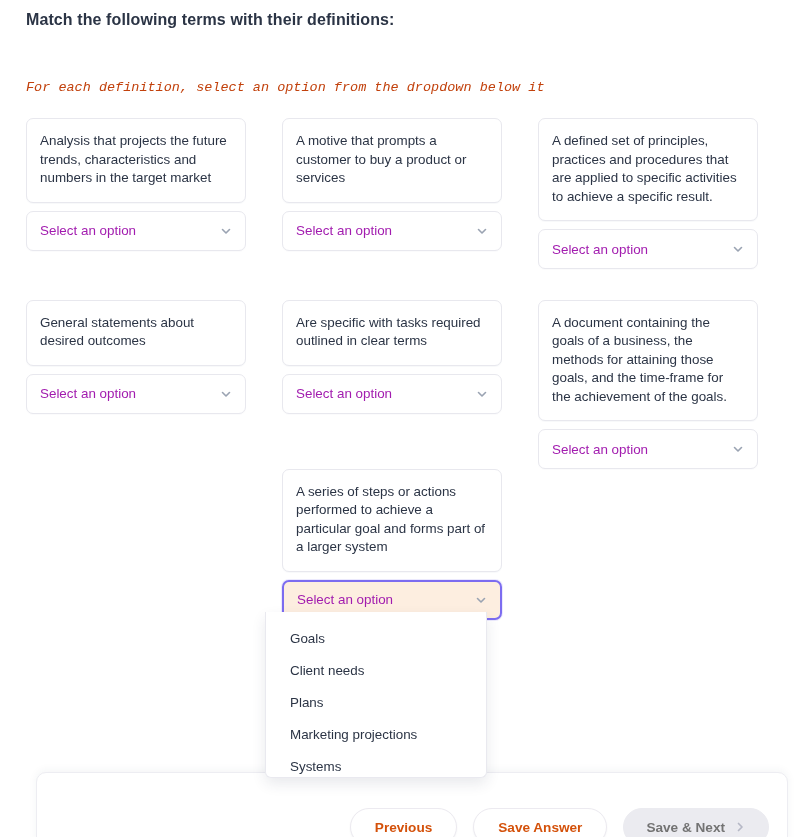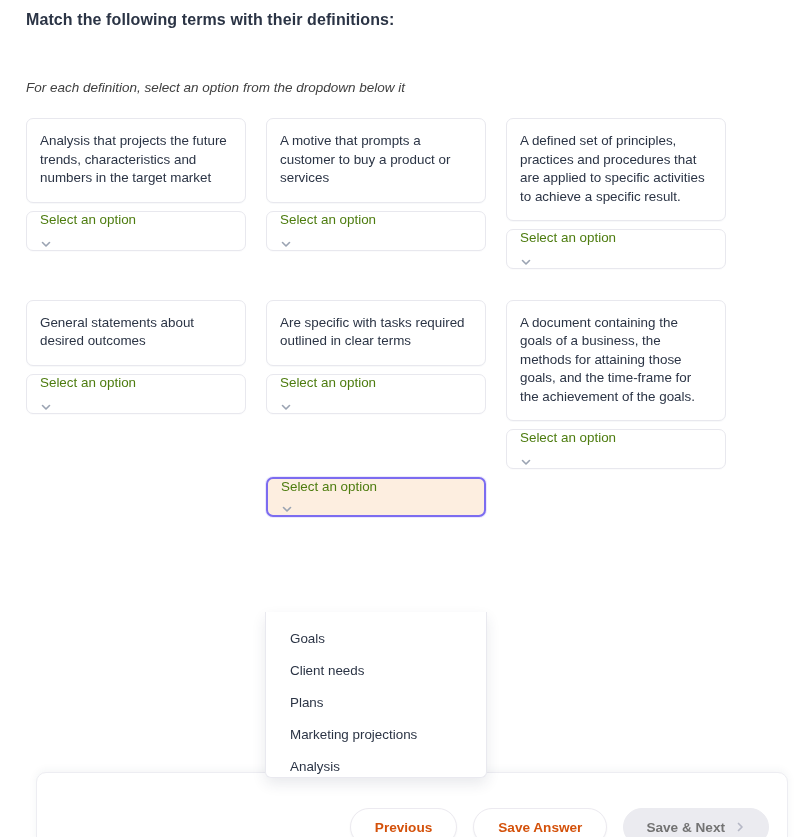--- a/index.html
+++ b/index.html
@@ -29,32 +29,33 @@
     color: #2b3445;
     letter-spacing: 0.1px;
   }
 
   .page-subtitle {
     position: absolute;
     left: 26px;
     top: 80px;
     font-size: 13.5px;
     font-style: italic;
-    color: #404040;
+    color: #c2410c;
+    font-family: Liberation Mono, monospace;
   }
 
   
   .grid {
     position: absolute;
     left: 26px;
     top: 118px;
     width: 754px;
     display: grid;
     grid-template-columns: 220px 220px 220px;
-    column-gap: 20px;
+    column-gap: 36px;
     align-items: start;
   }
 
   .cell {
     display: flex;
     flex-direction: column;
     align-items: stretch;
   }
 
   .def-card {
@@ -68,27 +69,27 @@
     box-shadow: 0 1px 1px rgba(40,50,80,0.03);
   }
 
   .select-box {
     margin-top: 8px;
     height: 40px;
     border: 1px solid #e8e8ee;
     border-radius: 7px;
     background: #ffffff;
     display: flex;
+    align-items: center;
     justify-content: space-between;
     padding: 0 13px 0 13px;
     font-size: 13.4px;
-    color: #4d7c0f;
+    color: #a21caf;
     cursor: pointer;
     box-shadow: 0 1px 1px rgba(40,50,80,0.02);
-    flex-direction: column;
   }
 
   .select-box.focused {
     border: 2px solid #7c6cf0;
     background: #fdeee0;
     box-shadow: 0 0 0 1px rgba(124,108,240,0.15);
   }
 
   .chev {
     width: 12px;
@@ -240,20 +241,21 @@
     <div class="cell">
       <div class="def-card">Are specific with tasks required outlined in clear terms</div>
       <div class="select-box">
         <span>Select an option</span>
         <svg class="chev" viewBox="0 0 12 12">
             <path d="M2.5 4.5 L6 8 L9.5 4.5"></path>
           </svg>
       </div>
       <div style="height:55px"></div>
 
+      <div class="def-card">A series of steps or actions performed to achieve a particular goal and forms part of a larger system</div>
       <div class="select-box focused">
         <span>Select an option</span>
         <svg class="chev" viewBox="0 0 12 12">
             <path d="M2.5 4.5 L6 8 L9.5 4.5"></path>
           </svg>
       </div>
     </div>
 
     <div class="cell">
       <div class="def-card">A document containing the goals of a business, the methods for attaining those goals, and the time-frame for the achievement of the goals.</div>
@@ -276,17 +278,18 @@
           <path d="M4.5 2.5 L8 6 L4.5 9.5"></path>
         </svg>
     </button>
   </div>
 
   <div class="dropdown-menu">
     <div class="dropdown-option">Goals</div>
     <div class="dropdown-option">Client needs</div>
     <div class="dropdown-option">Plans</div>
     <div class="dropdown-option">Marketing projections</div>
+    <div class="dropdown-option">Systems</div>
     <div class="dropdown-option">Analysis</div>
     <div class="dropdown-option">Objectives</div>
   </div>
 
 </div>
 
 </body></html>

